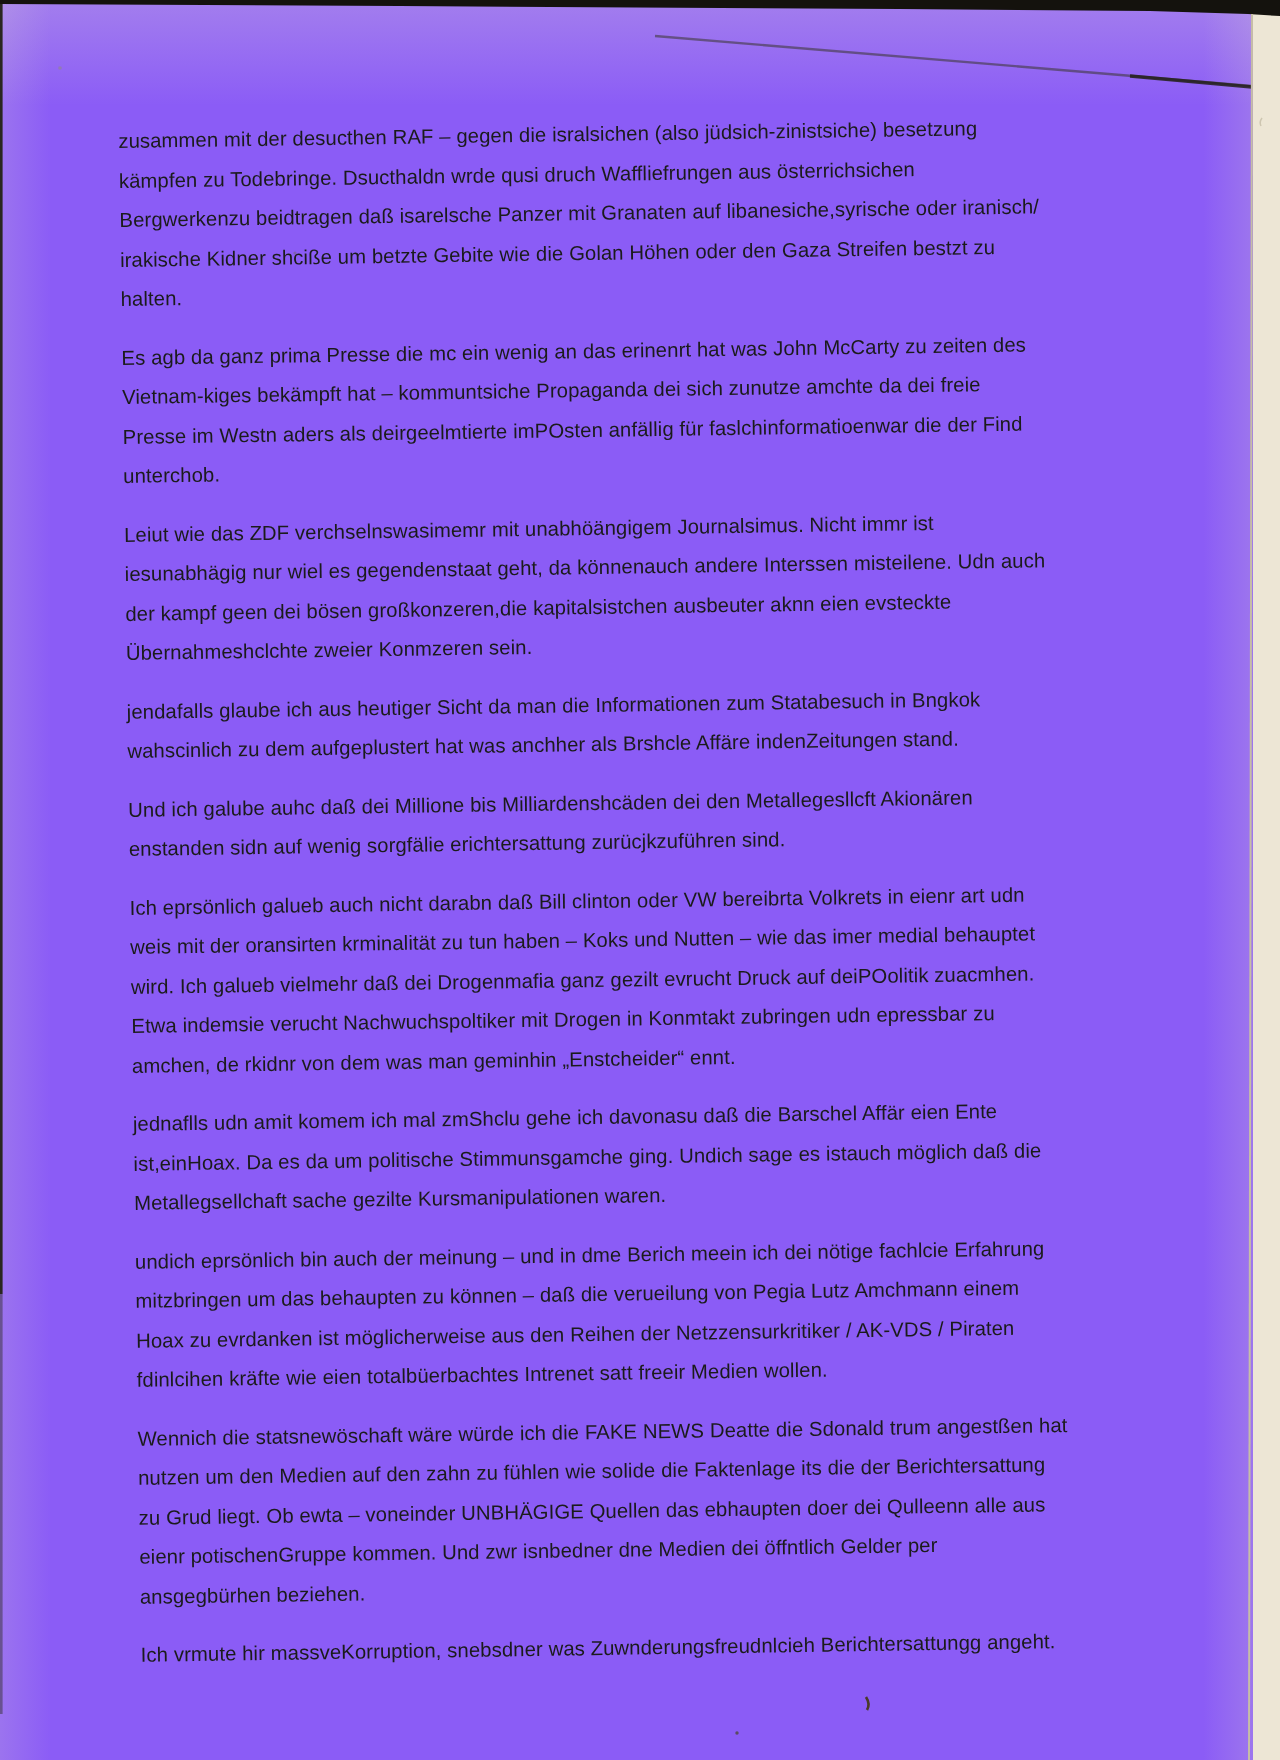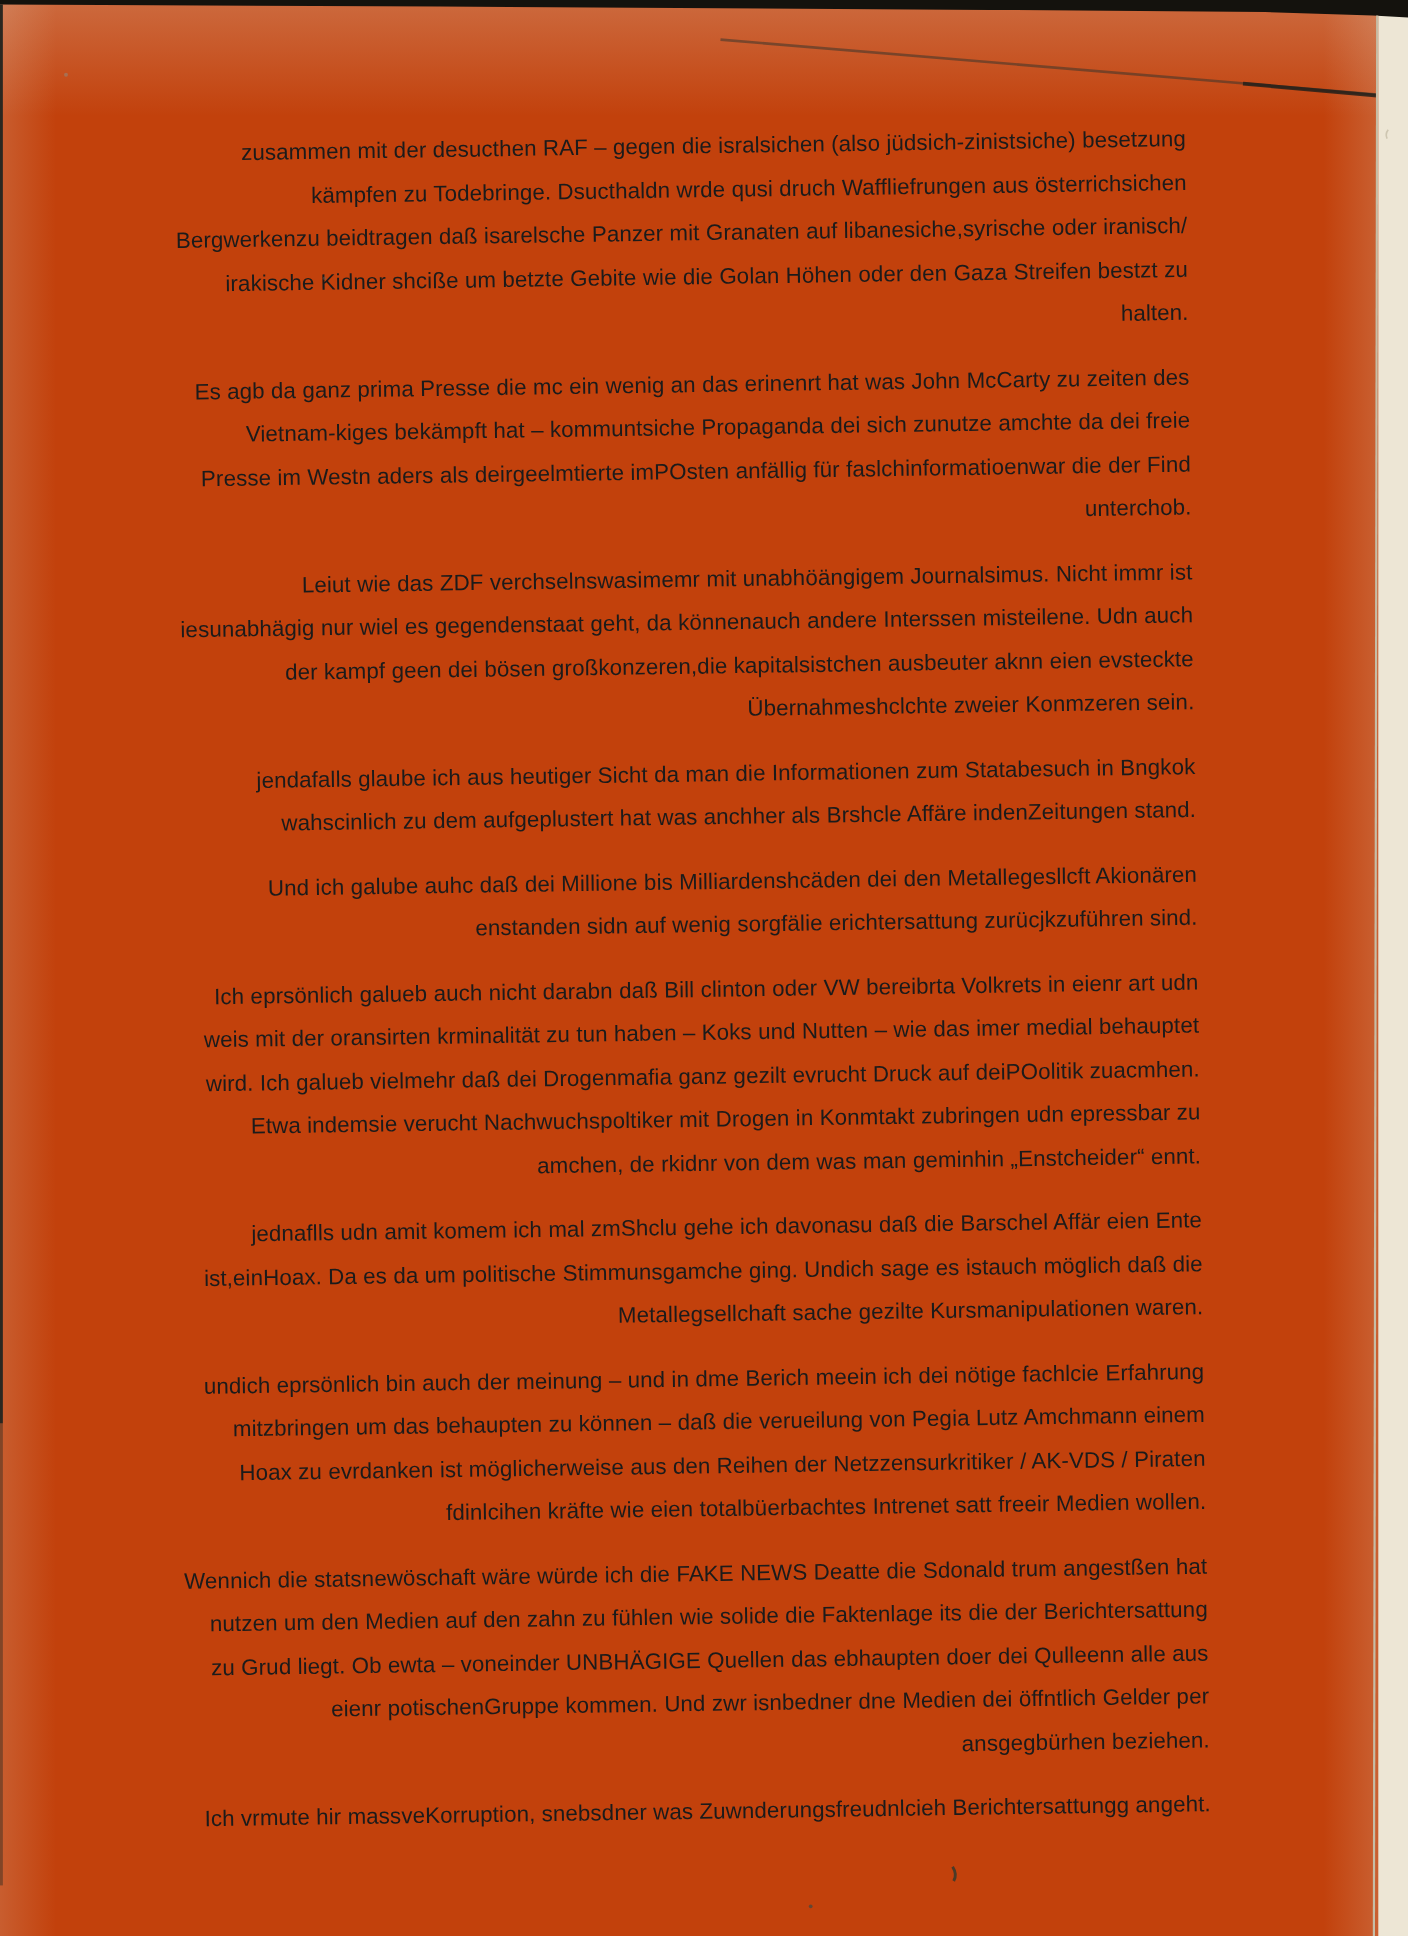--- a/index.html
+++ b/index.html
@@ -47,21 +47,21 @@
   .artifacts {
     position: absolute;
     inset: 0;
     z-index: 3;
     pointer-events: none;
   }
 </style>
 </head>
 <body>
 
-<div class="paper" style="background: #c2410c; text-align: right;">
+<div class="paper" style="background: #8b5cf6;">
 
   <div class="text-block" style="color: rgb(27, 27, 27);">
       <div class="para">
         <div class="line">zusammen mit der desucthen RAF – gegen die isralsichen (also jüdsich-zinistsiche) besetzung</div>
         <div class="line">kämpfen zu Todebringe. Dsucthaldn wrde qusi druch Waffliefrungen aus österrichsichen</div>
         <div class="line">Bergwerkenzu beidtragen daß isarelsche Panzer mit Granaten auf libanesiche,syrische oder iranisch/</div>
         <div class="line">irakische Kidner shciße um betzte Gebite wie die Golan Höhen oder den Gaza Streifen bestzt zu</div>
         <div class="line">halten.</div>
       </div>
       <div class="para">

